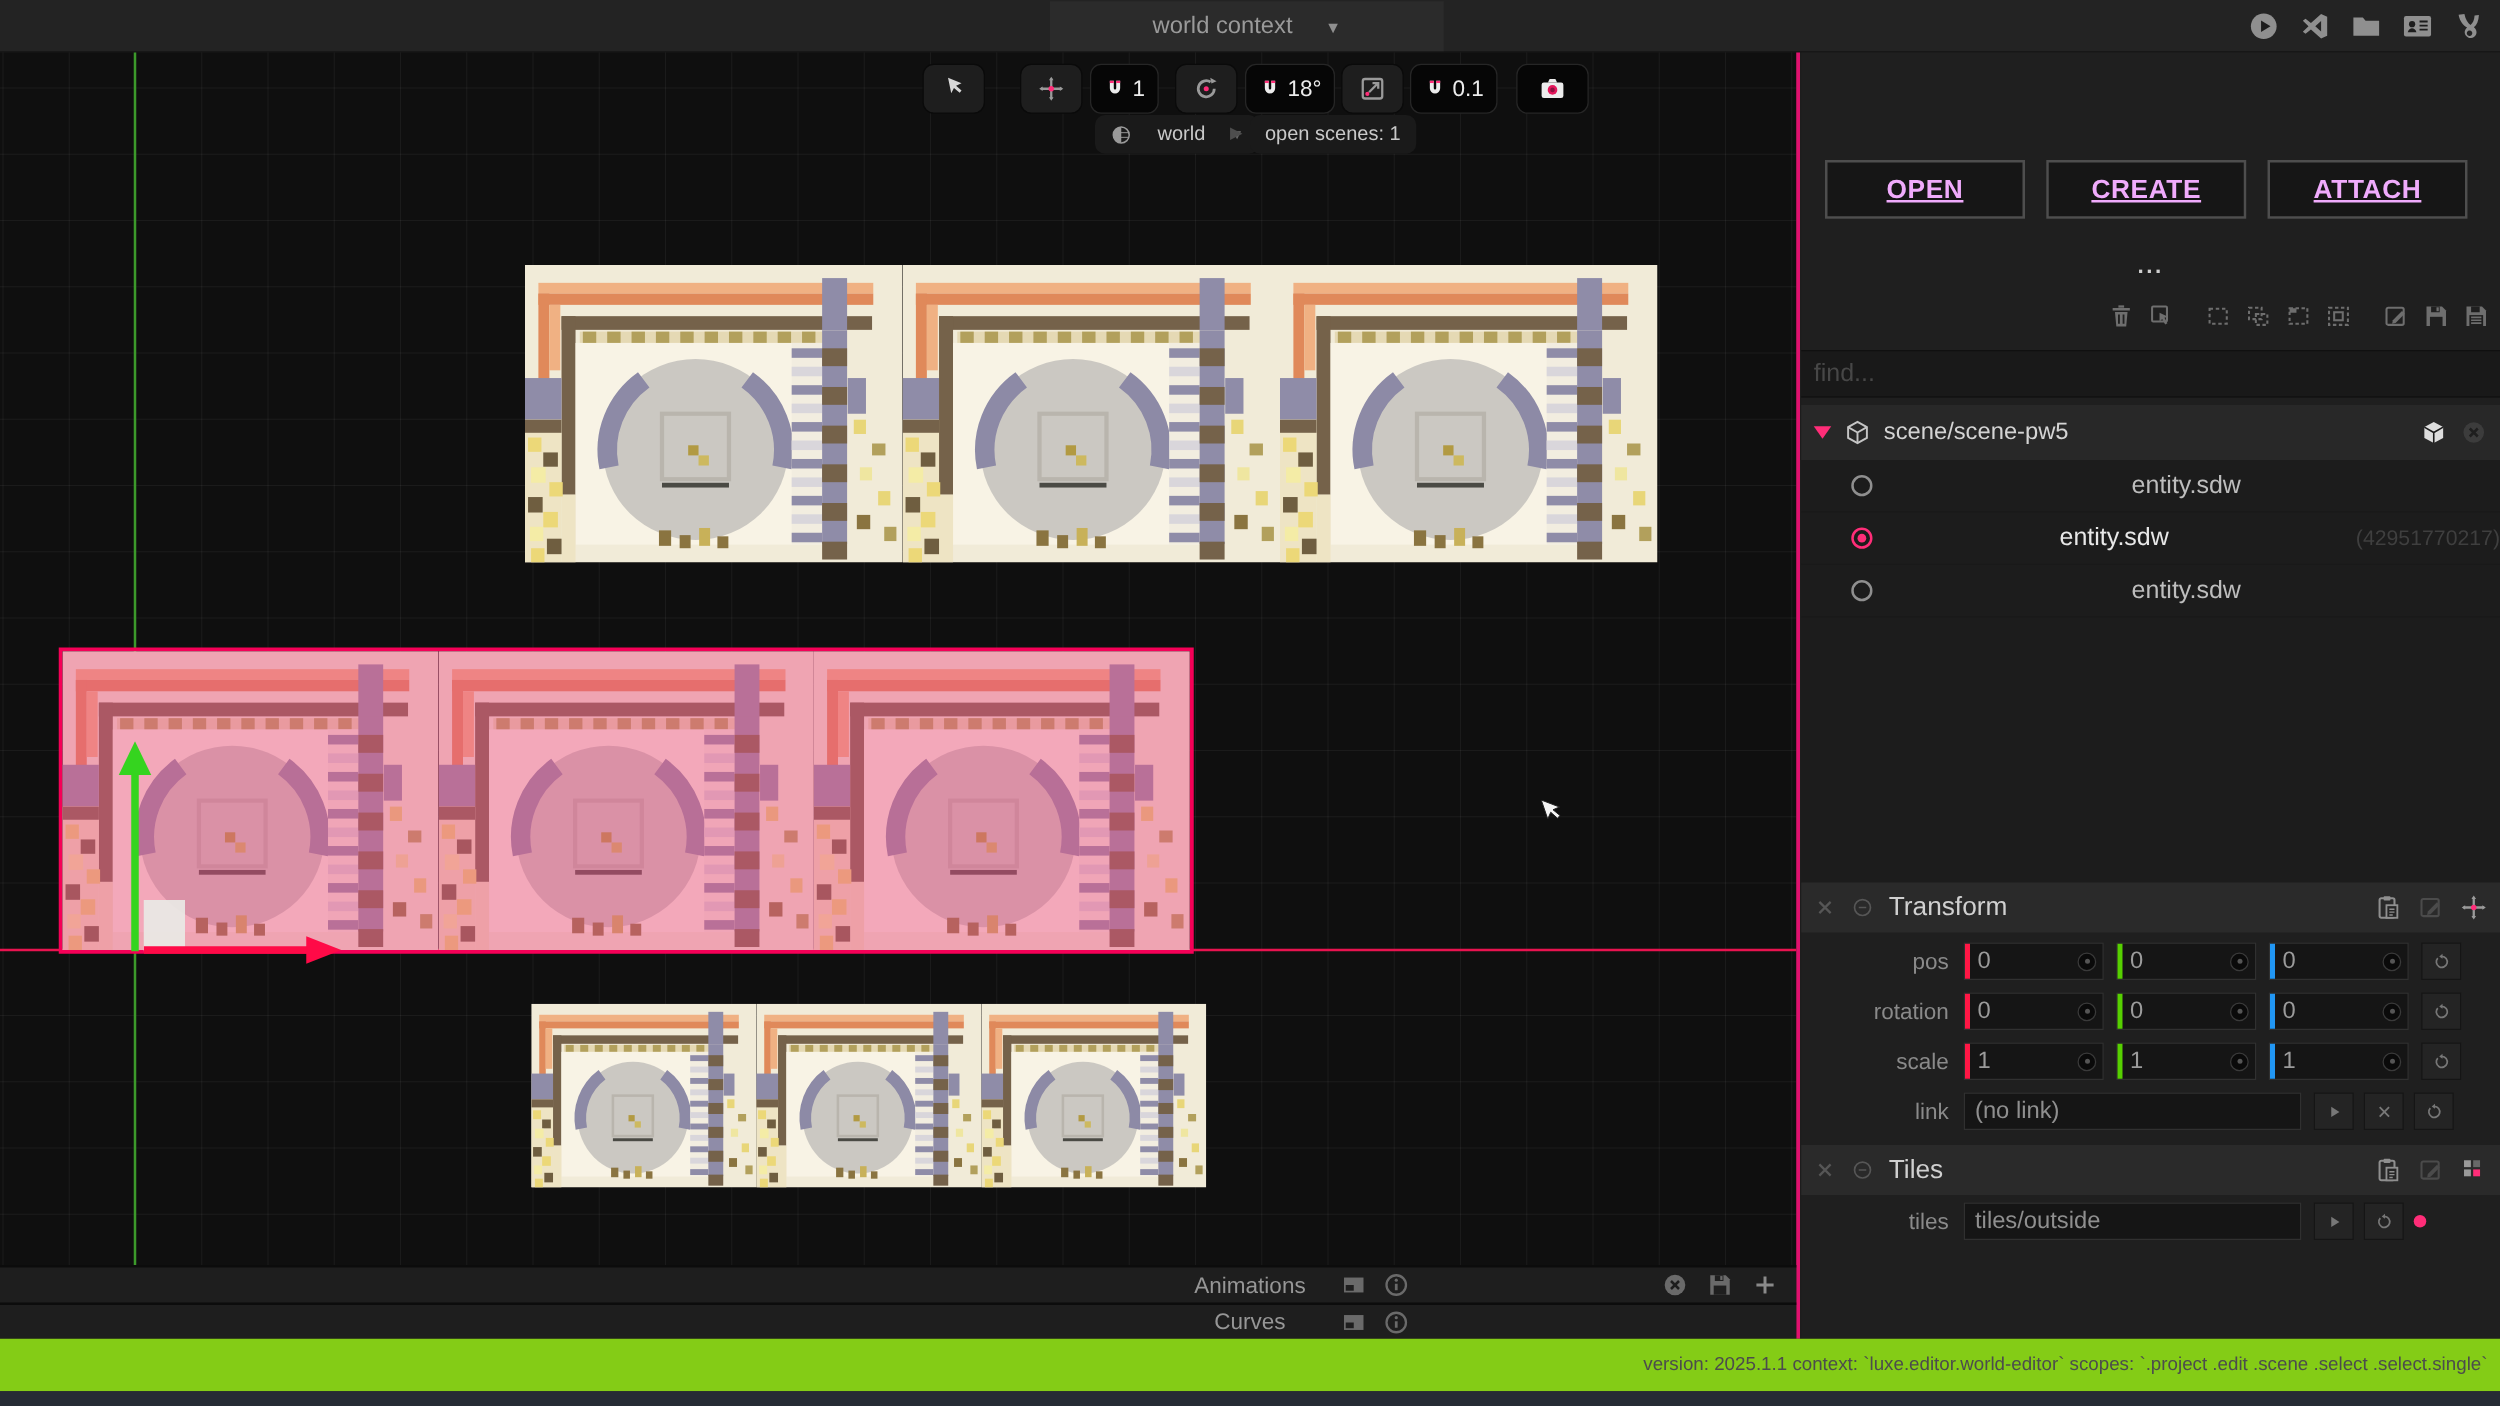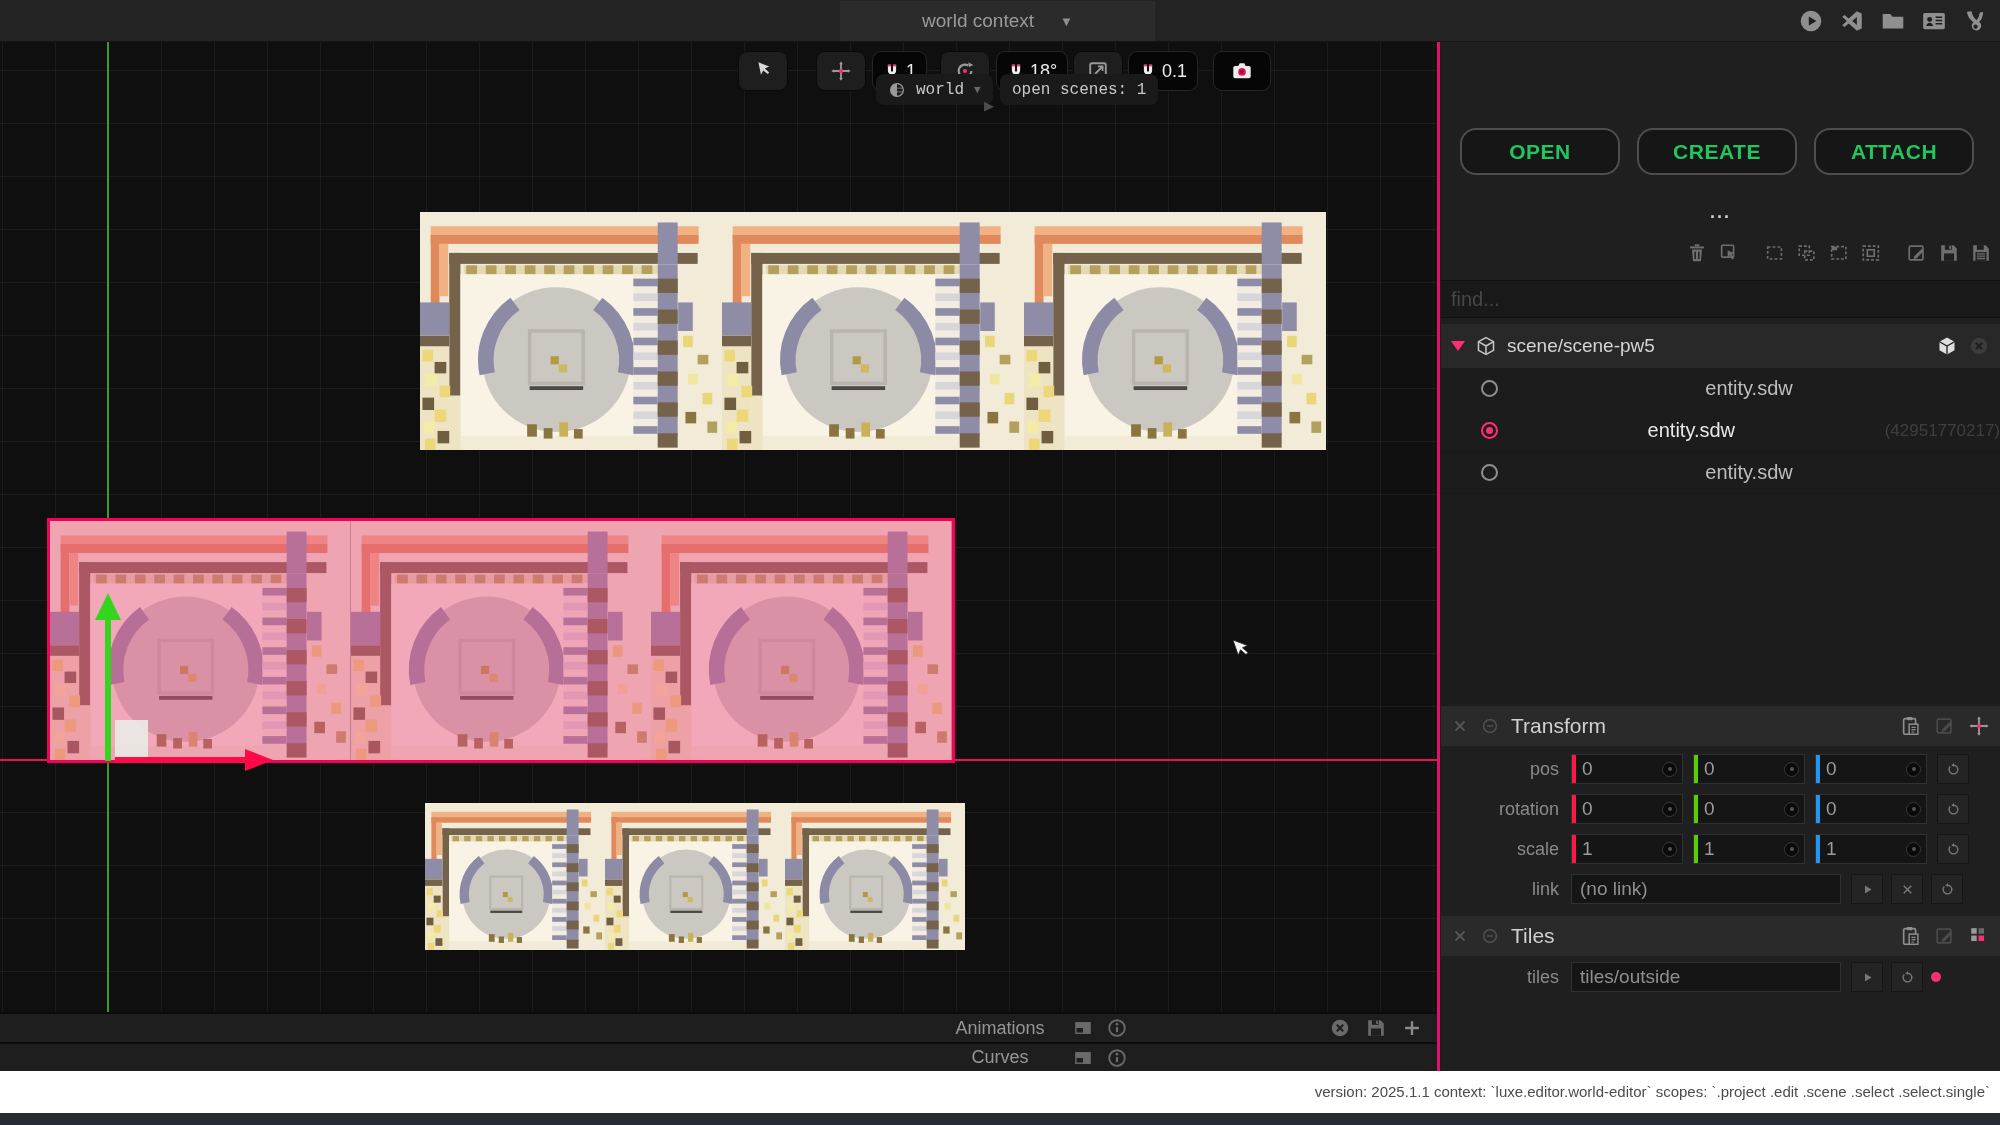--- a/index.html
+++ b/index.html
@@ -40,30 +40,30 @@
   .gizmo-x { position:absolute; left:115px; top:706px; }
   .mouse-cursor { position:absolute; left:1232px; top:598px; }
 
   
   .tool, .snap-pill, .mini-pill { position:absolute; display:flex; align-items:center;
     justify-content:center; border-radius:9px; }
   .tool { top:9px; width:50px; height:40px; background:#1e1e1e; border:1px solid #0a0a0a; color:#d8d8d8; }
   .tool.dim { color:#9a9a9a; }
   .snap-pill { top:9px; height:40px; background:#060606; border:1px solid #262626;
     color:#ececec; font-size:18px; gap:5px; padding:0 10px; }
-  .mini-pill { top:32px; height:31px; background:#1a1a1a; border-radius:8px;
-    color:#c9c9c9; font-size:16px; gap:10px; padding:0 12px;font-family:Liberation Mono, monospace; }
+  .mini-pill { top:50px; height:31px; background:#1a1a1a; border-radius:8px;
+    color:#c9c9c9; font-size:16px; gap:20px; padding:0 12px; }
   .mini-arrow { position:absolute; top:56px; color:#4d4d4d; font-size:13px; }
 
   
   .divider-v { position:absolute; left:1437px; top:42px; width:3px; height:1029px; background:#e0116e; }
   .panel { position:absolute; left:1441px; top:42px; width:559px; height:1029px; background:#1f1f1f; }
   .panel-btn { position:absolute; top:86px; width:160px; height:47px; background:#161616;
-    border:2px solid #4e4e4e; border-radius:16px; color:#22c55e; font-size:21px; font-weight:bold;
-    letter-spacing:0.5px; display:flex; align-items:center; justify-content:center; cursor:pointer; }
+    border:2px solid #4e4e4e; border-radius:0; color:#f0abfc; font-size:21px; font-weight:bold;
+    letter-spacing:0.5px; display:flex; align-items:center; justify-content:center; cursor:pointer;text-decoration:underline; }
   .overflow-dots { position:absolute; top:160px; left:0; width:100%; text-align:center;
     color:#cfcfcf; font-size:18px; font-weight:bold; letter-spacing:2px; }
   .panel-tools { position:absolute; top:196px; right:8px; height:30px; display:flex;
     align-items:center; color:#6e6e6e; }
   .panel-tools .grp { display:flex; gap:10px; }
   .panel-tools .sp { width:24px; }
   .find-input { position:absolute; top:238px; left:0; width:559px; height:38px;
     background:#191919; border:0; border-top:1px solid #101010; border-bottom:1px solid #101010;
     color:#9a9a9a; font-size:20px; padding:14px 10px; outline:none; }
   .find-input::placeholder { color:#474747; }
@@ -103,21 +103,21 @@
   .pink-dot { width:10px; height:10px; border-radius:50%; background:#ff2d78; flex:none; }
 
   
   .tl-row { position:absolute; left:0; width:1437px; height:30px; background:#1e1e1e;
     border-top:2px solid #0c0c0c; }
   .tl-anims { top:1012px; } .tl-curves { top:1042px; height:29px; }
   .tl-left { position:absolute; left:940px; top:0; height:100%; display:flex; align-items:center; gap:12px; }
   .tl-left .lab { width:120px; text-align:center; color:#969696; font-size:18px; }
   .tl-left, .tl-right { color:#6a6a6a; }
   .tl-right { position:absolute; right:14px; top:0; height:100%; display:flex; align-items:center; gap:14px; }
-  .statusbar { position:absolute; left:0; top:1071px; width:2000px; height:42px; background:#ffffff;
+  .statusbar { position:absolute; left:0; top:1071px; width:2000px; height:42px; background:#84cc16;
     color:#4c4c4c; font-size:15px; text-align:right; line-height:42px; padding-right:10px; }
   .bottom-strip { position:absolute; left:0; top:1113px; width:2000px; height:12px; background:#262b34; }
 
   .ic { width:22px; height:22px; display:block; }
   .ic-sm { width:18px; height:18px; } .ic-lg { width:26px; height:26px; } .ic-xs { width:15px; height:15px; }
 </style>
 </head>
 <body>
 
 <svg width="0" height="0" style="position:absolute">

